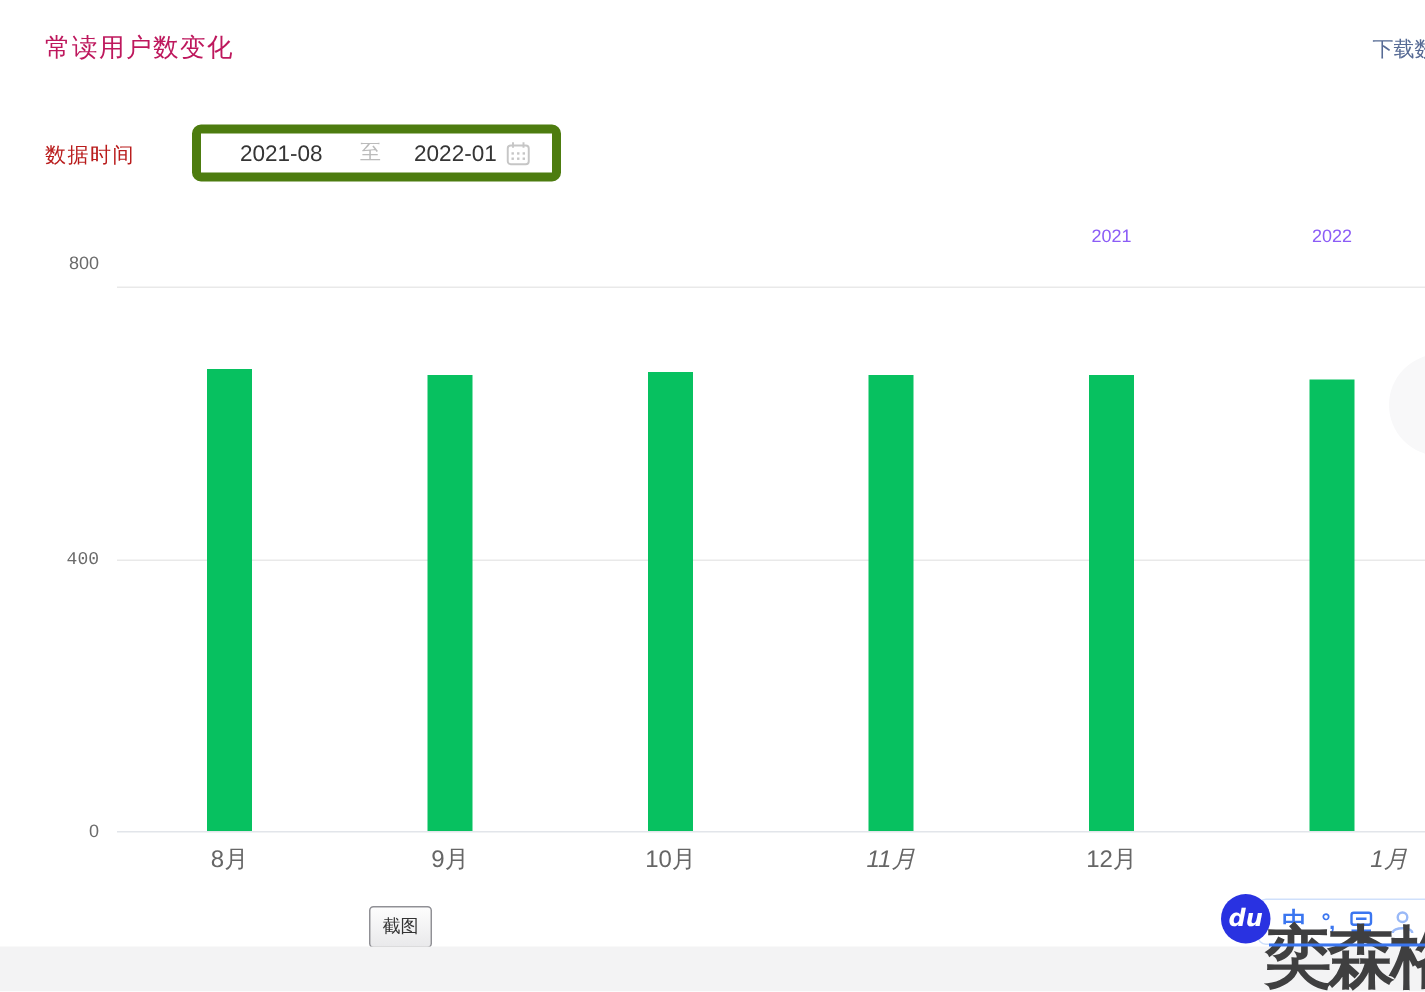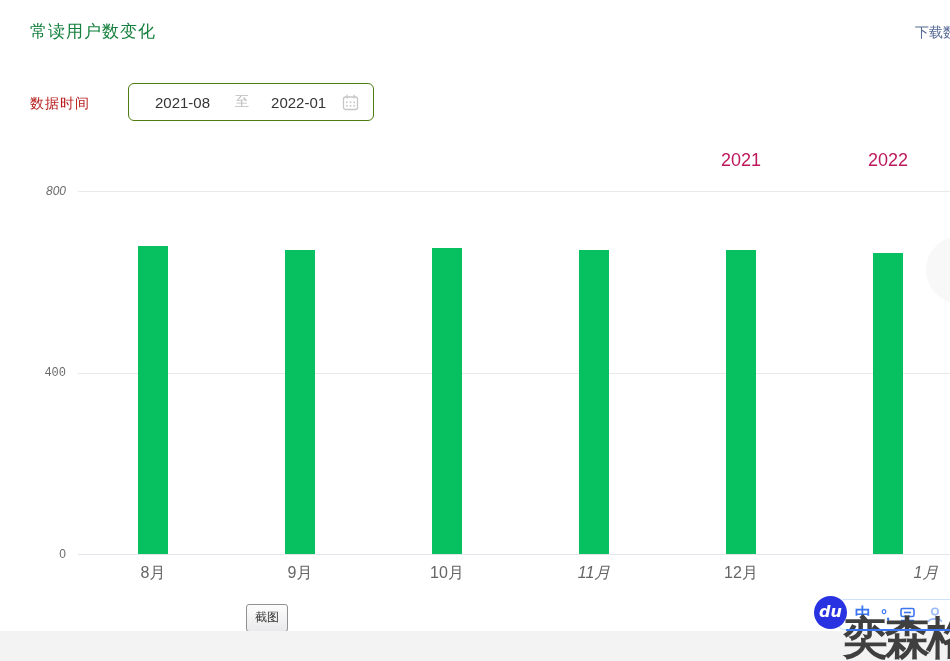--- a/index.html
+++ b/index.html
@@ -7,37 +7,37 @@
   body {
     position: relative;
     overflow: hidden;
     background: #ffffff;
     font-family: "Liberation Sans", "DejaVu Sans", sans-serif;
     color: #333;
   }
   
   .page-title {
     position: absolute; left: 30px; top: 20px;
-    font-size: 17px; color: #15803d; font-weight: 400;
+    font-size: 17px; color: #be185d; font-weight: 400;
     letter-spacing: 1px;
   }
   .download-link {
     position: absolute; left: 915px; top: 24px;
     font-size: 14px; color: #576b95; white-space: nowrap;
     text-decoration: none; cursor: pointer;
   }
   
   .filter-label {
     position: absolute; left: 30px; top: 95px;
     font-size: 14px; color: #b91c1c; letter-spacing: 1px;
   }
   .date-range {
     position: absolute; left: 128px; top: 83px;
     width: 246px; height: 38px;
-    border: 1px solid #4d7c0f; border-radius: 6px;
+    border: 6px solid #4d7c0f; border-radius: 6px;
     display: flex; align-items: center;
     padding: 0 14px 0 26px;
     cursor: pointer; background: #fff;
   }
   .date-val { font-size: 15px; color: #353535; }
   .date-sep { font-size: 14px; color: #bbbbbb; margin: 0 22px 0 25px; }
   .date-end { margin-right: auto; }
   .cal-icon { width: 17px; height: 17px; display: block; }
   
   #chart-area { position: absolute; left: 0; top: 0; width: 950px; height: 600px; }
@@ -47,21 +47,21 @@
     position: absolute; width: 48px; text-align: right;
     font-size: 12px; color: #6b6b6b; transform: translateY(-50%);
   }
   .bar { position: absolute; width: 30px; background: #07C160; cursor: pointer; }
   .xtick {
     position: absolute; width: 60px; text-align: center;
     font-size: 16px; color: #666; transform: translateX(-50%);
   }
   .yearlabel {
     position: absolute; width: 60px; text-align: center;
-    font-size: 18px; color: #be185d; transform: translateX(-50%);
+    font-size: 12px; color: #8b5cf6; transform: translateX(-50%);
   }
   
   .shot-btn {
     position: absolute; left: 246px; top: 604px;
     font-size: 12px; color: #333;
     padding: 4px 8px 5px 8px;
     border: 1px solid #909095; border-radius: 3px;
     background: linear-gradient(#fdfdfd, #e9e9eb);
     cursor: pointer; font-family: inherit;
   }
@@ -136,21 +136,21 @@
     </g>
   </svg>
 </div>
 
 <div id="chart-area">
     <div class="gridline axis" style="top: 554px;"></div>
     <div class="ytick" style="left: 18px; top: 554px;">0</div>
     <div class="gridline" style="top: 372.5px;"></div>
     <div class="ytick" style="left: 18px; top: 372.5px; font-family: Liberation Mono, monospace;">400</div>
     <div class="gridline" style="top: 191px;"></div>
-    <div class="ytick" style="left: 18px; top: 191px; font-style: italic;">800</div>
+    <div class="ytick" style="left: 18px; top: 175px;">800</div>
     <div class="bar" title="8月: 678" style="left: 138px; top: 246.357px; height: 307.642px; background: rgb(7, 193, 96);"></div>
     <div class="xtick" style="left: 153px; top: 563px;">8月</div>
     <div class="bar" title="9月: 671" style="left: 285px; top: 249.534px; height: 304.466px; background: rgb(7, 193, 96);"></div>
     <div class="xtick" style="left: 300px; top: 563px;">9月</div>
     <div class="bar" title="10月: 675" style="left: 432px; top: 247.719px; height: 306.281px; background: rgb(7, 193, 96);"></div>
     <div class="xtick" style="left: 447px; top: 563px;">10月</div>
     <div class="bar" title="11月: 669" style="left: 579px; top: 250.441px; height: 303.559px; background: rgb(7, 193, 96);"></div>
     <div class="xtick" style="left: 594px; top: 563px; font-style: italic;">11月</div>
     <div class="bar" title="12月: 670" style="left: 726px; top: 249.988px; height: 304.012px; background: rgb(7, 193, 96);"></div>
     <div class="xtick" style="left: 741px; top: 563px;">12月</div>

